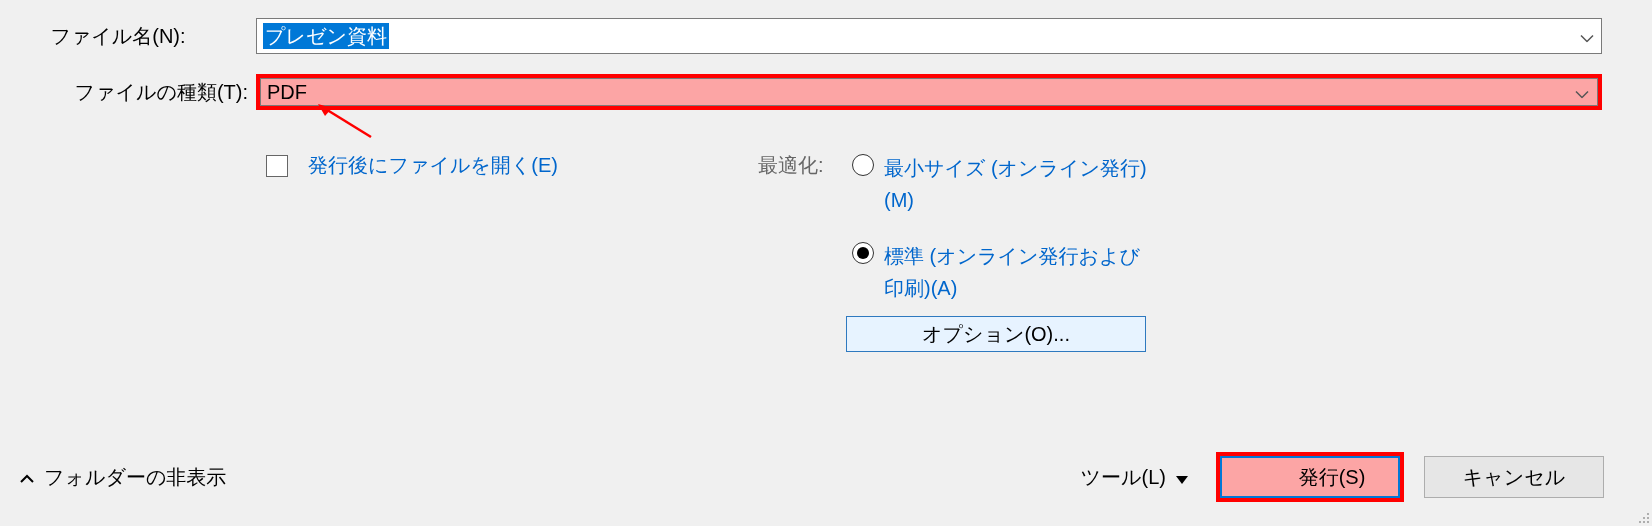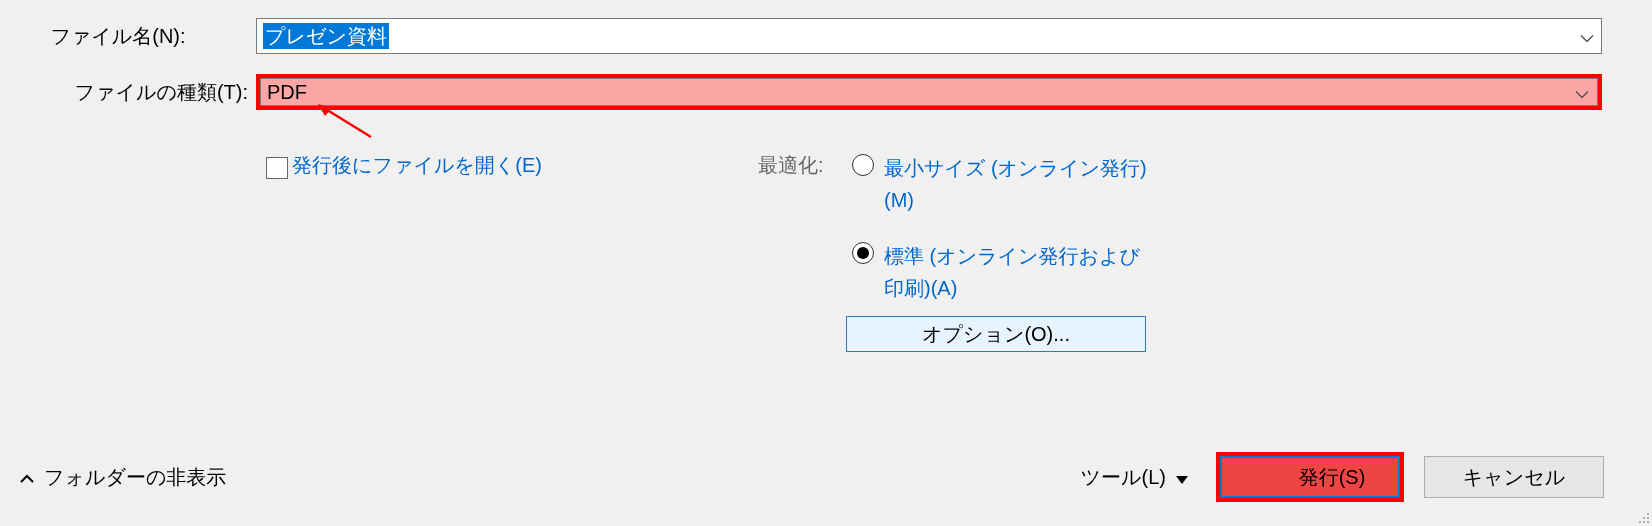--- a/index.html
+++ b/index.html
@@ -105,22 +105,22 @@
     height: 40px;
     pointer-events: none;
   }
 
   
   .checkbox-row {
     position: absolute;
     top: 152px;
     left: 266px;
     display: flex;
-    align-items: flex-end;
-    gap: 4px;
+    align-items: center;
+    gap: 20px;
   }
   .checkbox-box {
     width: 22px;
     height: 22px;
     border: 1px solid #666;
     background: #fff;
   }
   .checkbox-label { color: #0066cc; }
 
   
@@ -206,21 +206,21 @@
     margin-right: 28px;
   }
   .publish-wrap {
     border: 4px solid #ff0000;
     margin-right: 20px;
   }
   .publish-button {
     width: 180px;
     height: 42px;
     border: 2px solid #0078d7;
-    background: #ef4444;
+    background: #fca5a5;
     display: flex;
     align-items: center;
     justify-content: center;
     padding-left: 44px;
   }
   .cancel-button {
     width: 180px;
     height: 42px;
     border: 1px solid #adadad;
     background: #e6e6e6;

